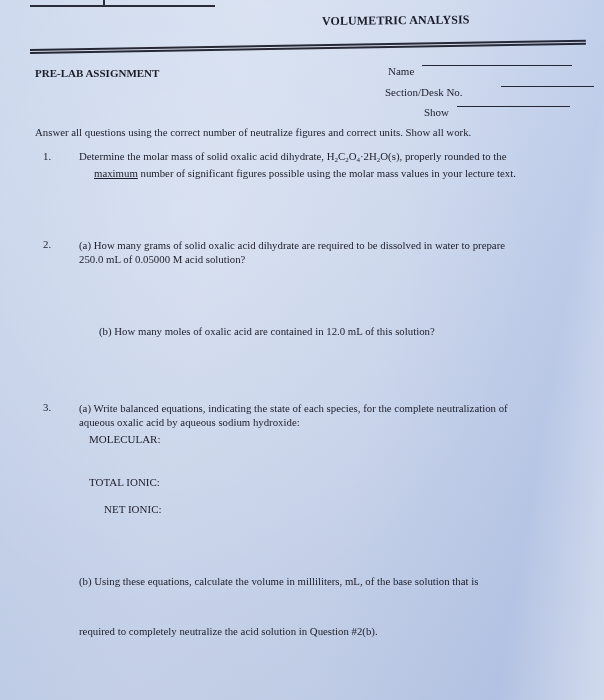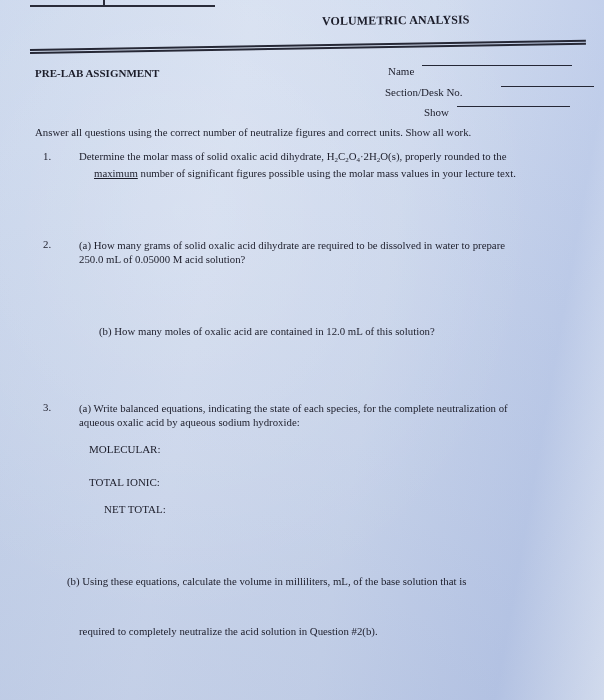--- a/index.html
+++ b/index.html
@@ -132,18 +132,18 @@
 
 <div class="abs num" style="left:43px; top:238px;">2.</div>
 <div class="abs p" style="left:79px; top:238px;">(a)  How many grams of solid oxalic acid dihydrate are required to be dissolved in water to prepare</div>
 <div class="abs p" style="left:79px; top:252px;">250.0 mL of 0.05000 M acid solution?</div>
 <div class="abs p" style="left:63px; top:324px;margin-left:36px;">(b)  How many moles of oxalic acid are contained in 12.0 mL of this solution?</div>
 
 <div class="abs num" style="left:43px; top:401px;">3.</div>
 <div class="abs p" style="left:79px; top:401px;">(a)  Write balanced equations, indicating the state of each species, for the complete neutralization of</div>
 <div class="abs p" style="left:79px; top:415px;">aqueous oxalic acid by aqueous sodium hydroxide:</div>
 
-<div class="abs label-line" style="left:89px; top:443px;">MOLECULAR:</div>
+<div class="abs label-line" style="left:89px; top:433px;">MOLECULAR:</div>
 <div class="abs label-line" style="left:89px; top:476px;">TOTAL IONIC:</div>
-<div class="abs label-line" style="left:104px; top:503px;">NET TOTAL:</div>
+<div class="abs label-line" style="left:104px; top:503px;">NET IONIC:</div>
 
-<div class="abs p" style="left:67px; top:574px;">(b)  Using these equations, calculate the volume in milliliters, mL, of the base solution that is</div>
+<div class="abs p" style="left:79px; top:574px;">(b)  Using these equations, calculate the volume in milliliters, mL, of the base solution that is</div>
 <div class="abs p" style="left:79px; top:588px;margin-top:36px;">required to completely neutralize the acid solution in Question #2(b).</div>
 
 </body></html>

